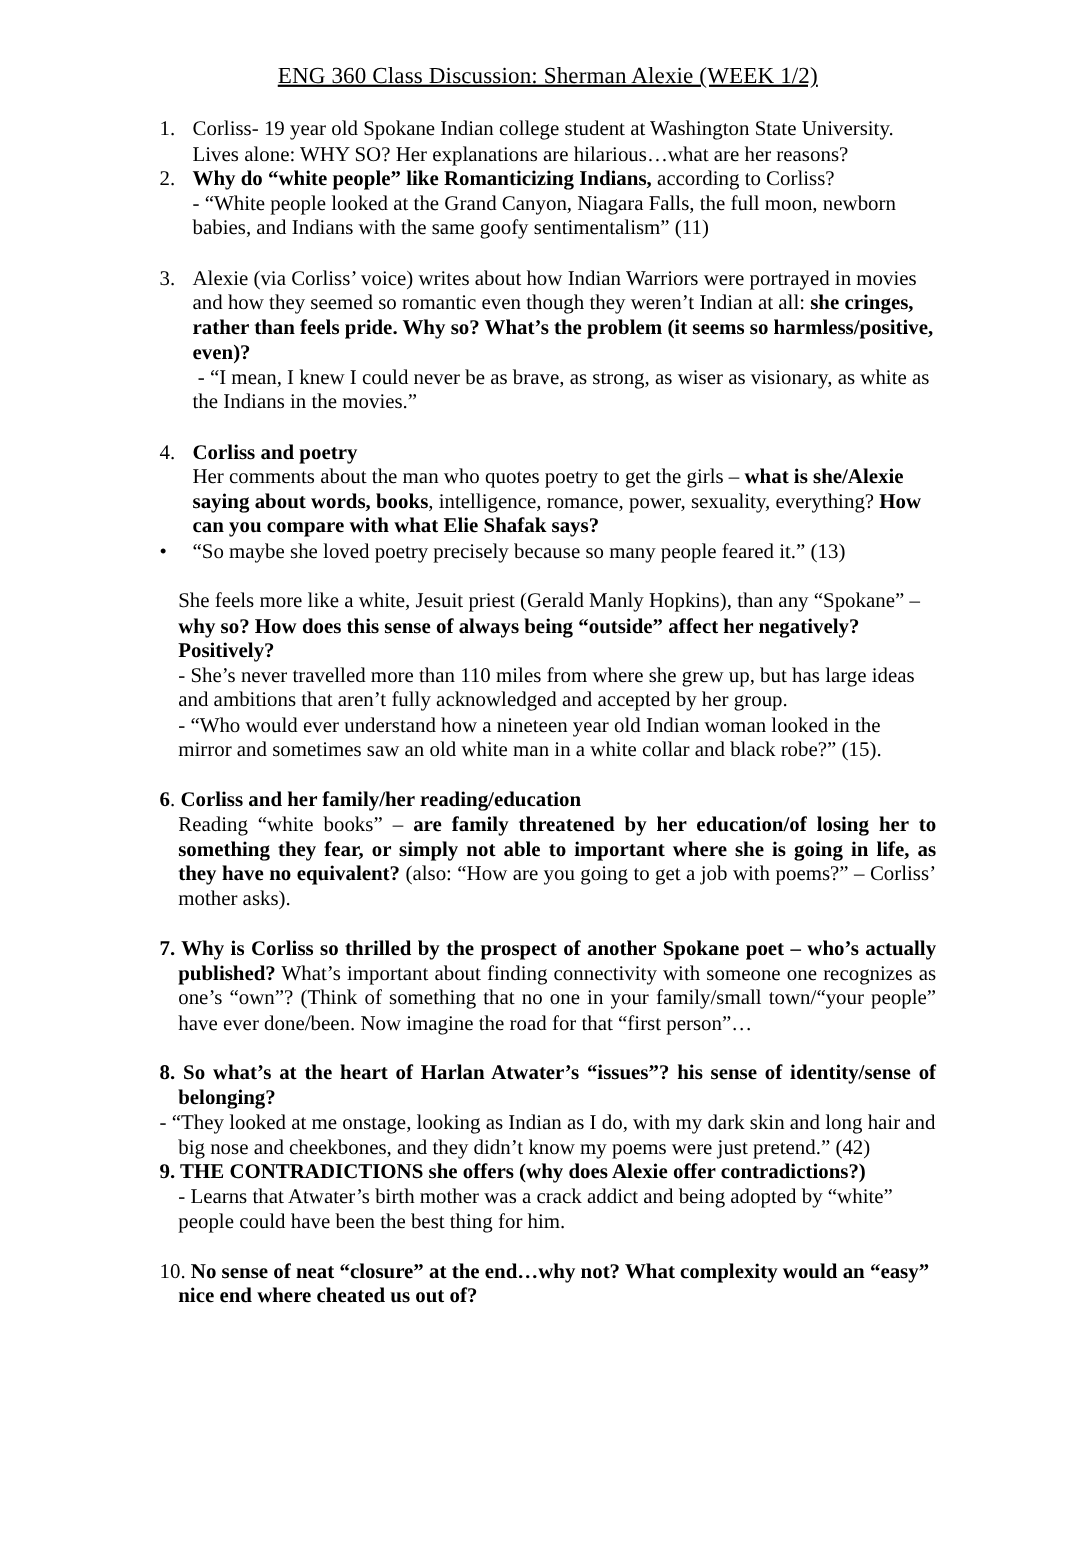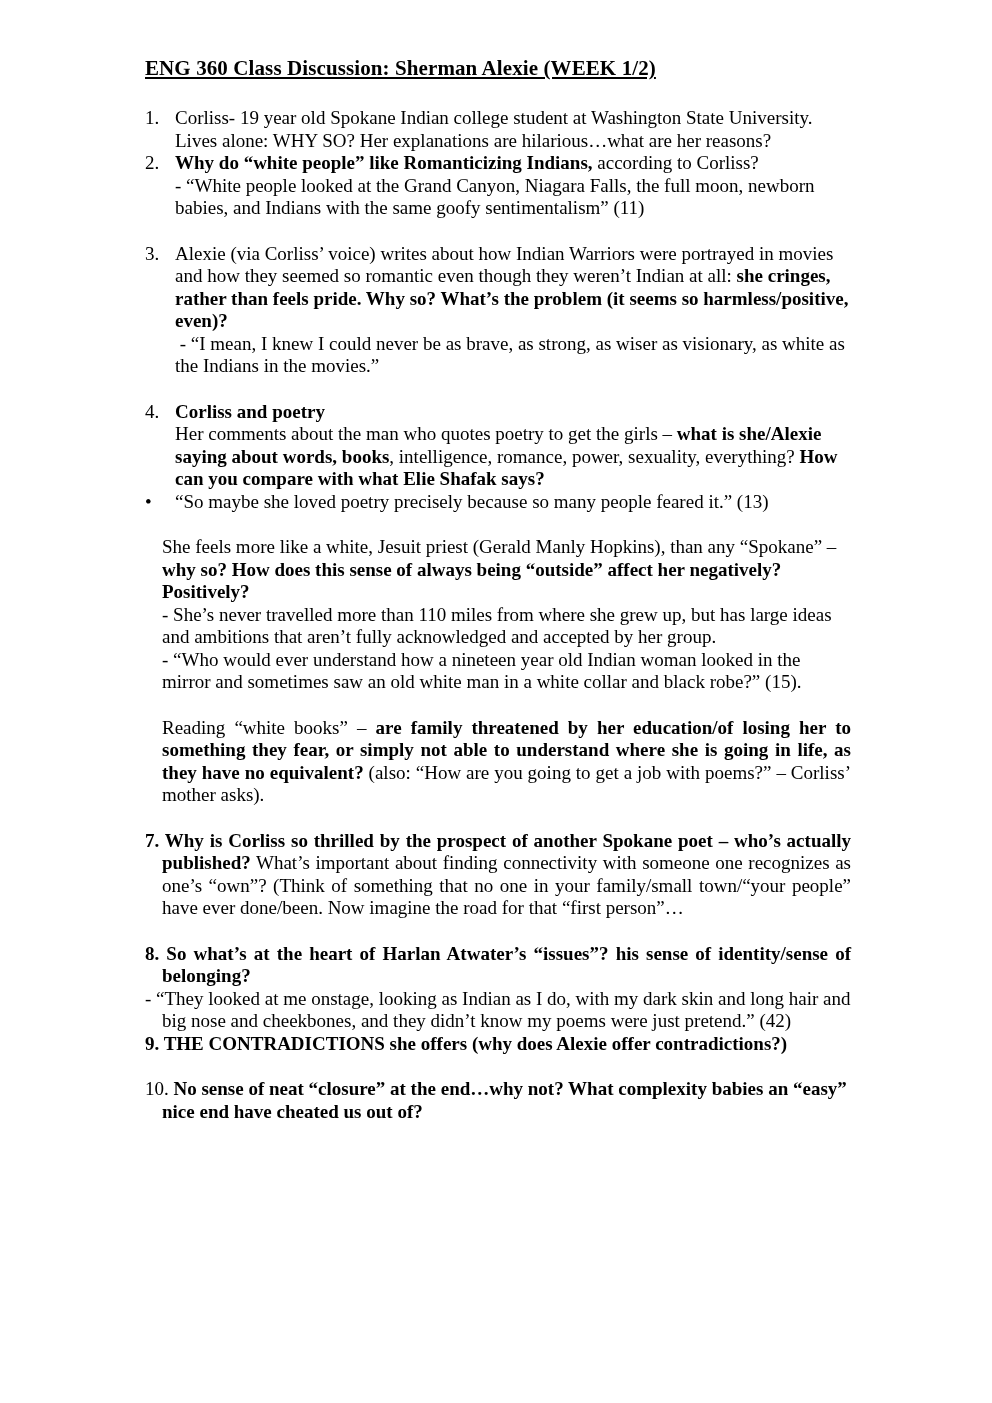--- a/index.html
+++ b/index.html
@@ -13,23 +13,24 @@
     padding: 56px 141px 0 145px;
     font-family: "Liberation Serif", "DejaVu Serif", serif;
     font-size: 19px;
     line-height: 22.5px;
     color: #000000;
     overflow: hidden;
   }
   .title {
     font-size: 21px;
     line-height: 24px;
-    font-weight: bold;
+    font-weight: normal;
     text-decoration: underline;
     letter-spacing: 0.1px;
+    text-align: center;
   }
   .p { margin: 0; }
   .just { text-align: justify; }
   .hang30 { padding-left: 30px; text-indent: -30px; }
   .hang30 .mk { display: inline-block; width: 30px; text-indent: 0; }
   .flow17 { padding-left: 17px; text-indent: -17px; }
   .pad17 { padding-left: 17px; }
   .b { font-weight: bold; }
   .spacer { width: 100%; }
 </style>
@@ -45,23 +46,25 @@
       <div class="spacer" style="height: 23px;"></div>
       <div class="p hang30"><span class="mk">3.</span><span>Alexie (via Corliss’ voice) writes about how Indian Warriors were portrayed in movies and how they seemed so romantic even though they weren’t Indian at all: </span><span class="b">she cringes, rather than feels pride. Why so? What’s the problem (it seems so harmless/positive, even)?</span><br><span>&nbsp;- “I mean, I knew I could never be as brave, as strong, as wiser as visionary, as white as the Indians in the movies.”</span></div>
       <div class="spacer" style="height: 23px;"></div>
       <div class="p hang30"><span class="mk">4.</span><span class="b">Corliss and poetry</span><br><span>Her comments about the man who quotes poetry to get the girls – </span><span class="b">what is she/Alexie saying about words, books</span><span>, intelligence, romance, power, sexuality, everything? </span><span class="b">How can you compare with what Elie Shafak says?</span></div>
       <div class="p hang30"><span class="mk">•</span><span>“So maybe she loved poetry precisely because so many people feared it.” (13)</span></div>
       <div class="spacer" style="height: 23px;"></div>
       <div class="p pad17"><span>She feels more like a white, Jesuit priest (Gerald Manly Hopkins), than any “Spokane” – </span><span class="b">why so? How does this sense of always being “outside” affect her negatively? Positively?</span></div>
       <div class="p pad17"><span>- She’s never travelled more than 110 miles from where she grew up, but has large ideas and ambitions that aren’t fully acknowledged and accepted by her group.</span></div>
       <div class="p pad17"><span>- “Who would ever understand how a nineteen year old Indian woman looked in the mirror and sometimes saw an old white man in a white collar and black robe?” (15).</span></div>
       <div class="spacer" style="height: 23px;"></div>
-      <div class="p pad17 just"><span>Reading “white books” – </span><span class="b">are family threatened by her education/of losing her to something they fear, or simply not able to understand where she is going in life, as they have no equivalent?</span><span> (also: “How are you going to get a job with poems?” – Corliss’ mother asks).</span></div>
+      <div class="p flow17"><span class="b">6</span><span>. </span><span class="b">Corliss and her family/her reading/education</span></div>
+      <div class="p pad17 just"><span>Reading “white books” – </span><span class="b">are family threatened by her education/of losing her to something they fear, or simply not able to important where she is going in life, as they have no equivalent?</span><span> (also: “How are you going to get a job with poems?” – Corliss’ mother asks).</span></div>
       <div class="spacer" style="height: 23px;"></div>
       <div class="p flow17 just"><span class="b">7. Why is Corliss so thrilled by the prospect of another Spokane poet – who’s actually published?</span><span> What’s important about finding connectivity with someone one recognizes as one’s “own”? (Think of something that no one in your family/small town/“your people” have ever done/been. Now imagine the road for that “first person”…</span></div>
       <div class="spacer" style="height: 23px;"></div>
       <div class="p flow17 just"><span class="b">8. So what’s at the heart of Harlan Atwater’s “issues”? his sense of identity/sense of belonging?</span></div>
       <div class="p flow17"><span>- “They looked at me onstage, looking as Indian as I do, with my dark skin and long hair and big nose and cheekbones, and they didn’t know my poems were just pretend.” (42)</span></div>
       <div class="p flow17"><span class="b">9. THE CONTRADICTIONS she offers (why does Alexie offer contradictions?)</span></div>
+      <div class="p pad17"><span>- Learns that Atwater’s birth mother was a crack addict and being adopted by “white” people could have been the best thing for him.</span></div>
       <div class="spacer" style="height: 23px;"></div>
-      <div class="p flow17"><span>10. </span><span class="b">No sense of neat “closure” at the end…why not? What complexity babies an “easy” nice end have cheated us out of?</span></div>
+      <div class="p flow17"><span>10. </span><span class="b">No sense of neat “closure” at the end…why not? What complexity would an “easy” nice end where cheated us out of?</span></div>
     </div>
 </div>
 
 </body></html>

